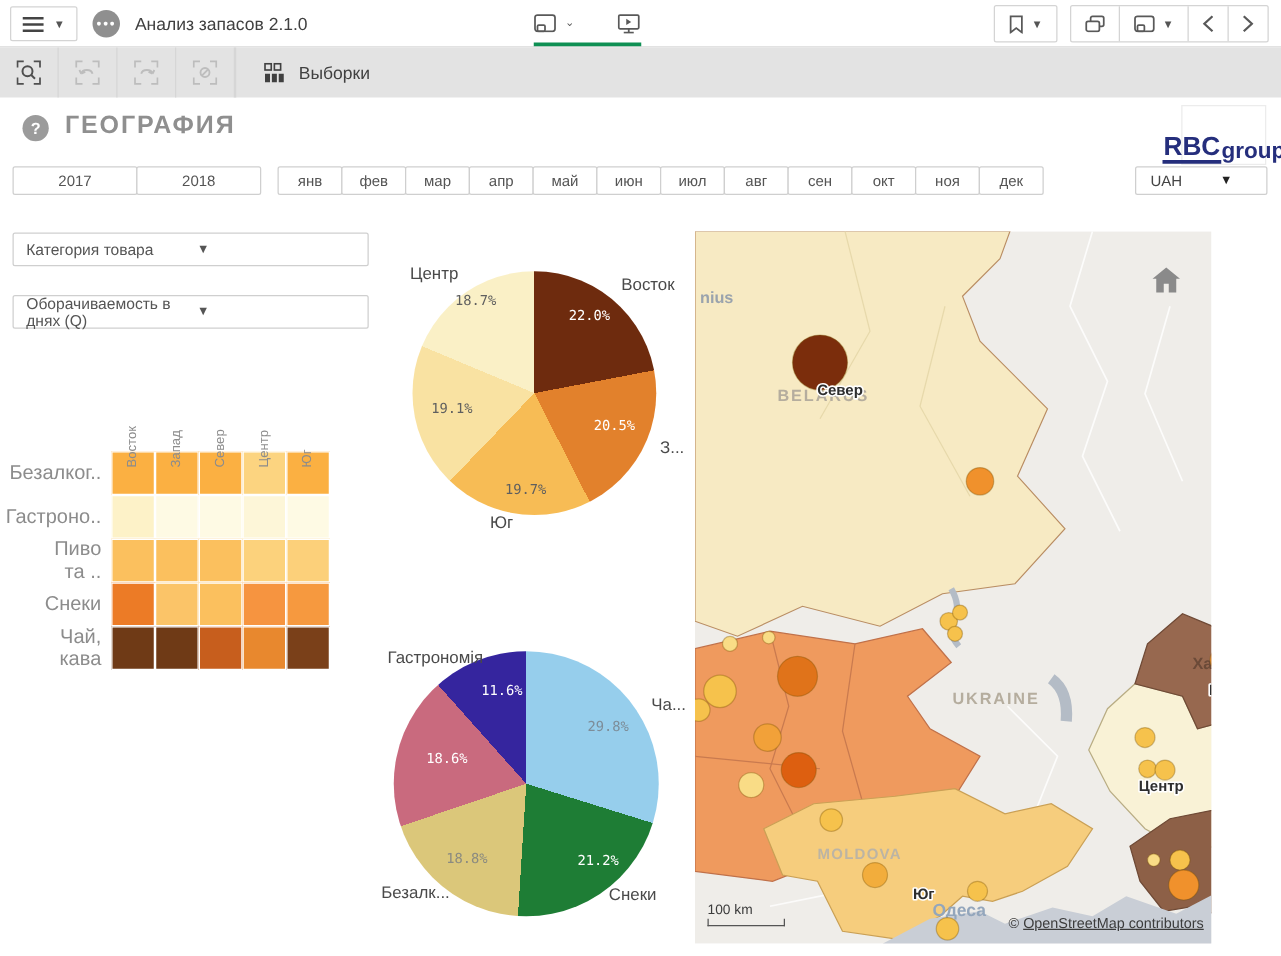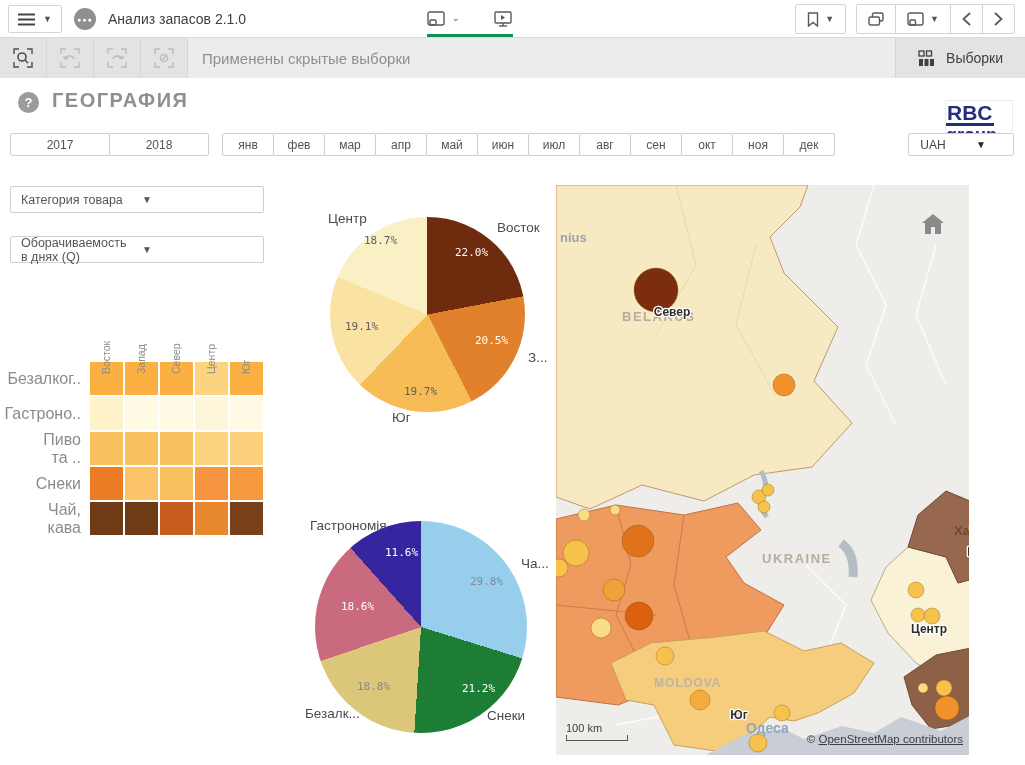--- a/index.html
+++ b/index.html
@@ -23,37 +23,37 @@
   
   .selbar{position:absolute;left:0;top:38px;width:1025px;height:40px;background:#e3e3e3;display:flex;align-items:stretch;}
   .sel-ico{width:46px;display:flex;align-items:center;justify-content:center;border-right:1px solid #d6d6d6;cursor:pointer;}
   .sel-msg{flex:1;background:#ececec;display:flex;align-items:center;padding:0 14px;font-size:15px;color:#8f8f8f;}
   .sel-right{display:flex;align-items:center;gap:10px;padding:0 22px;border-left:1px solid #d6d6d6;cursor:pointer;}
   .sel-right span{font-size:14px;color:#404040;}
 
   
   .help-ico{position:absolute;left:18px;top:92px;width:21px;height:21px;border-radius:50%;background:#9b9b9b;color:#fff;font-size:13px;font-weight:bold;display:flex;align-items:center;justify-content:center;cursor:pointer;}
   .page-title{position:absolute;left:52px;top:89px;font-size:20px;font-weight:700;letter-spacing:1.5px;color:#8f8f8f;}
-  .logo{position:absolute;left:945px;top:100px;width:66px;height:46px;border:1px solid #ececec;background:#fff;display:flex;flex-direction:column;align-items:flex-start;justify-content:center;}
+  .logo{position:absolute;left:945px;top:84px;width:66px;height:46px;border:1px solid #ececec;background:#fff;display:flex;flex-direction:row;align-items:flex-end;justify-content:center;}
   .logo .l1{font-size:21px;font-weight:800;line-height:1;border-bottom:3px solid;padding:0 1px;}
   .logo .l2{font-size:18px;font-weight:800;line-height:1.1;}
 
   
   .filter-row .fbtn{display:inline-flex;align-items:center;justify-content:center;height:23px;background:#fff;border:1px solid #cfcfcf;border-radius:2px;font-size:12px;color:#545454;cursor:pointer;box-sizing:border-box;}
   #years{position:absolute;left:10px;top:133px;display:flex;}
   #years .fbtn{width:100px;}
   #months{position:absolute;left:222px;top:133px;display:flex;}
   #months .fbtn{width:52px;}
   #years .fbtn + .fbtn, #months .fbtn + .fbtn{margin-left:-1px;}
   .currency{position:absolute;left:908px;top:133px;width:106px;height:23px;border:1px solid #cfcfcf;border-radius:2px;background:#fff;display:flex;align-items:center;box-sizing:border-box;cursor:pointer;}
   .currency span{flex:1;text-align:center;font-size:12px;color:#444;}
   .currency .tri{color:#222;font-size:10px;margin-right:8px;}
 
   
-  .ddl{position:absolute;left:10px;width:254px;height:27px;border:1px solid #cfcfcf;border-radius:2px;background:#fff;display:flex;align-items:center;box-sizing:border-box;cursor:pointer;}
+  .ddl{position:absolute;left:10px;width:285px;height:27px;border:1px solid #cfcfcf;border-radius:2px;background:#fff;display:flex;align-items:center;box-sizing:border-box;cursor:pointer;}
   .ddl span{flex:1;padding-left:10px;font-size:12.5px;color:#555;}
   .ddl .tri{color:#555;font-size:10px;margin-right:10px;}
 
   
   #heatmap{position:absolute;left:25px;top:326px;display:grid;grid-template-columns:64px repeat(5,35px);grid-auto-rows:35px;}
   #heatmap .hm-corner{height:48px;}
   .hm-col{height:48px;writing-mode:vertical-rl;transform:rotate(180deg);font-size:10.5px;color:#8c8c8c;text-align:left;line-height:35px;}
   .hm-row{font-size:16px;color:#8c8c8c;text-align:right;padding-right:8px;display:flex;align-items:center;justify-content:flex-end;}
   .hm-cell{border:1px solid #fff;box-sizing:border-box;cursor:pointer;}
 
@@ -180,21 +180,20 @@
         <path d="M15,11 C14,7 7,7 6,11 M15,11 l1.5,-3 M15,11 l-3.2,-1.4" fill="none" stroke="#bdbdbd" stroke-width="1.5"></path>
       </svg>
   </div>
   <div class="sel-ico">
     <svg width="20" height="20" viewBox="0 0 20 20">
         <path d="M1,6 V1 H6 M14,1 H19 V6 M19,14 V19 H14 M6,19 H1 V14" fill="none" stroke="#bdbdbd" stroke-width="1.4"></path>
         <circle cx="10" cy="10" r="3.6" fill="none" stroke="#bdbdbd" stroke-width="1.5"></circle>
         <line x1="7.5" y1="12.5" x2="12.5" y2="7.5" stroke="#bdbdbd" stroke-width="1.5"></line>
       </svg>
   </div>
-  <div class="sel-msg">Применены скрытые выборки</div>
   <div class="sel-right">
     <svg width="18" height="16" viewBox="0 0 18 16">
         <rect x="1" y="1" width="5" height="5" fill="none" stroke="#404040" stroke-width="1.3"></rect>
         <rect x="8.5" y="1" width="5" height="5" fill="none" stroke="#404040" stroke-width="1.3"></rect>
         <rect x="1" y="9" width="4" height="7" fill="#404040"></rect>
         <rect x="6.5" y="9" width="4" height="7" fill="#404040"></rect>
         <rect x="12" y="9" width="4" height="7" fill="#404040"></rect>
       </svg>
     <span>Выборки</span>
   </div>

